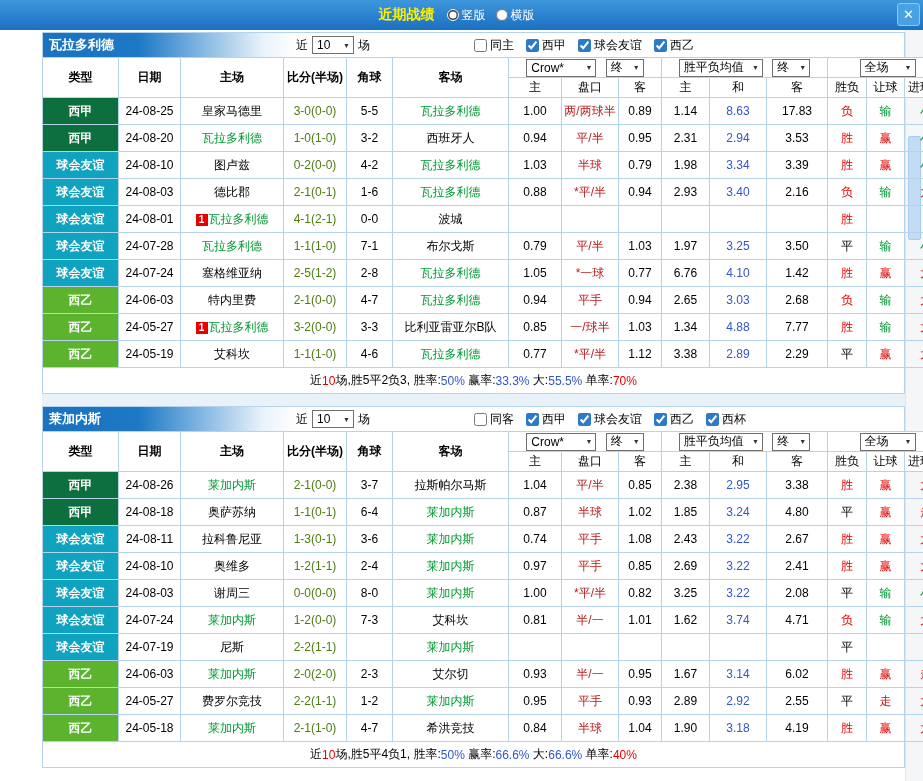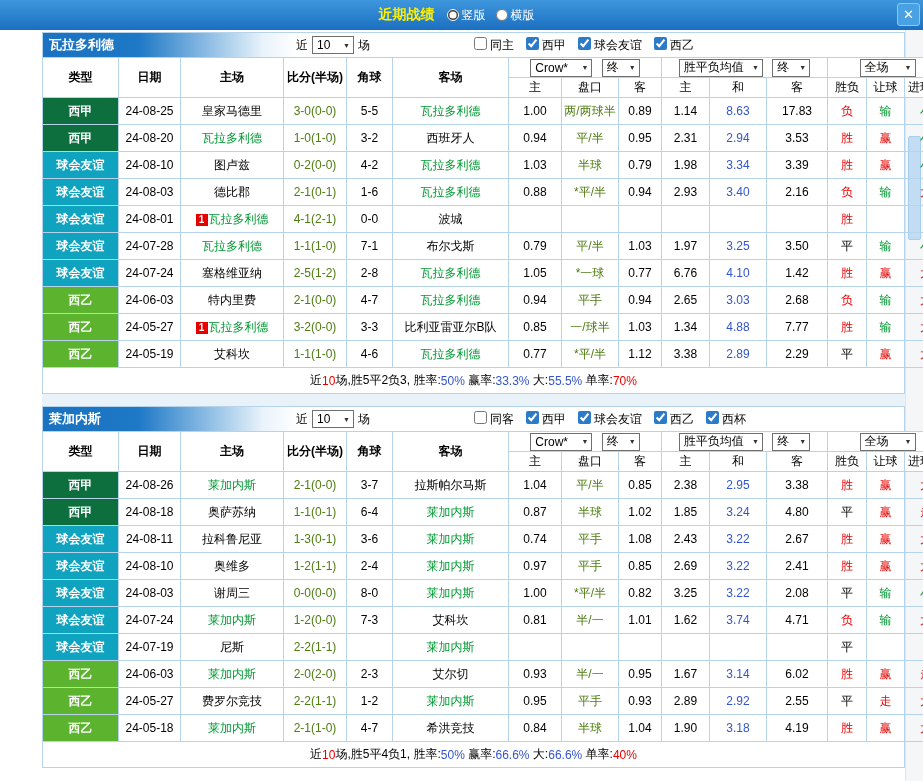--- a/index.html
+++ b/index.html
@@ -8,41 +8,41 @@
 .topbar{position:relative;height:30px;background:linear-gradient(#3e97dd,#1b6fc0);display:flex;align-items:center;justify-content:center;}
 .topbar-title{color:#ffef00;font-weight:bold;font-size:14px;margin-right:12px;text-align:right;}
 .radio{display:inline-flex;align-items:center;gap:3px;color:#fff;font-size:12px;margin-right:10px;cursor:pointer;}
 .radio input{width:12px;height:12px;margin:0;accent-color:#ffffff;}
 .close-btn{position:absolute;right:3px;top:3px;width:23px;height:23px;background:#49a0e2;border:1px solid #8ec7ef;border-radius:3px;color:#fff;font-weight:bold;font-size:13px;display:flex;align-items:center;justify-content:center;cursor:pointer;}
 .content{position:absolute;top:32px;left:0;width:905px;padding-left:42px;}
 .filter-row{position:relative;height:25px;display:flex;align-items:center;font-size:12px;border:1px solid #b6d3ec;border-bottom:none;background:linear-gradient(90deg,#1a72c0 0px,#1d78c6 95px,#85b8e2 160px,#e9f3fb 220px,#ffffff 255px);}
 .team-name{position:absolute;left:6px;color:#fff;font-weight:bold;font-size:13px;}
 .near-group{margin-left:253px;display:inline-flex;align-items:center;gap:4px;}
 .checks{margin-left:104px;display:inline-flex;align-items:center;gap:12px;}
-.chk{display:inline-flex;align-items:flex-start;gap:3px;cursor:pointer;}
+.chk{display:inline-flex;align-items:center;gap:3px;cursor:pointer;}
 .chk input{width:13px;height:13px;margin:0;accent-color:#2b7bc8;}
 .dd{display:inline-flex;align-items:center;justify-content:space-between;border:1px solid #6f6f6f;background:#fff;height:18px;padding:0 3px 0 4px;font-size:12px;color:#000;cursor:pointer;}
 .caret{font-size:7px;color:#333;margin-left:4px;}
 .dd-num{width:42px;}
-.dd-crow{width:62px;}
+.dd-crow{width:70px;}
 .dd-end{width:38px;}
 .dd-avg{width:84px;}
 .dd-scope{width:56px;}
 table.grid{width:905px;table-layout:fixed;border-collapse:collapse;font-size:12px;}
 .grid th,.grid td{border:1px solid #b6d3ec;text-align:center;padding:0;white-space:nowrap;overflow:hidden;}
 .grid thead th{font-weight:normal;color:#000;background:#fff;height:20px;}
 .grid thead th.main-h{font-weight:bold;}
 .grid tbody td{height:27px;}
 .ddcell .dd{margin:0 3px;vertical-align:middle;}
 .type{color:#fff;font-weight:bold;}
 .liga{background:#0e6f3e;}
 .friendly{background:#0fa3c0;}
 .segunda{background:#5cb32e;}
 .score{color:#4d7c0f;}
-.line{color:#4d7c0f;}
+.line{color:#b91c1c;}
 .blue{color:#3355cc;}
 .focus{color:#009933;}
 .c-r{color:#e60000;}
 .c-g{color:#009933;}
 .c-k{color:#000;}
 .c-b{color:#3355cc;}
 .badge{display:inline-block;background:#e60000;color:#fff;font-size:10px;line-height:12px;width:12px;height:12px;margin-right:1px;font-weight:bold;}
 .summary-row{height:26px;border:1px solid #b6d3ec;border-top:none;display:flex;align-items:center;justify-content:center;font-size:12px;background:#fff;white-space:pre;}
 .section-gap{height:12px;background:#eaf2f9;}
 .scrollbar{position:absolute;right:0;top:30px;width:18px;height:751px;background:#f5f6f8;border-left:1px solid #e2e6ea;}

